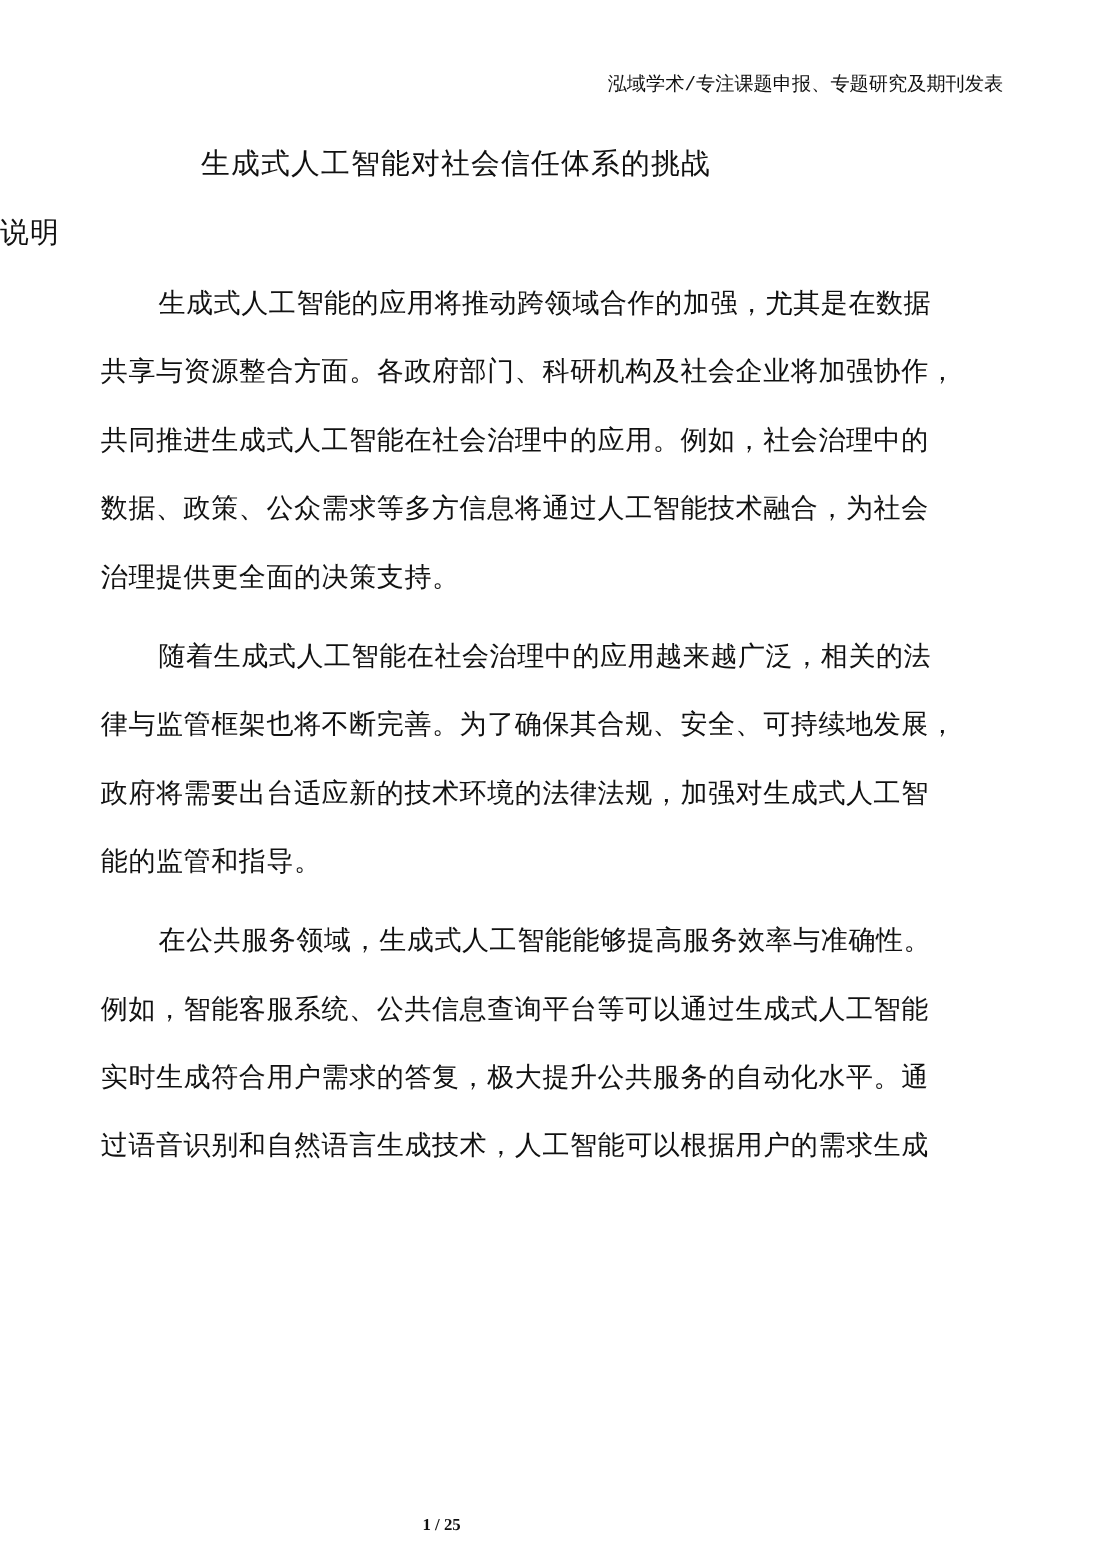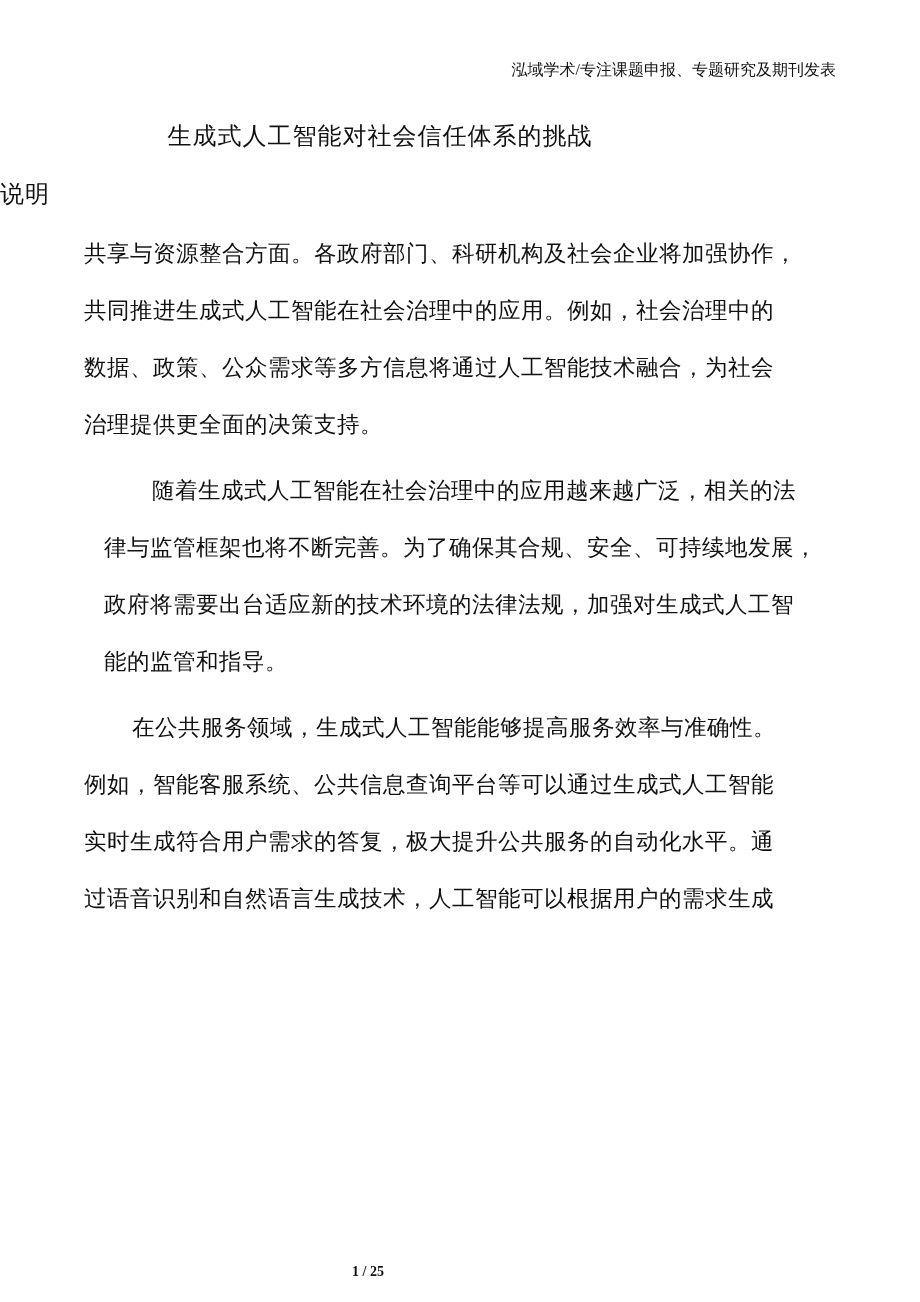--- a/index.html
+++ b/index.html
@@ -3,21 +3,21 @@
 <meta charset="utf-8">
 <style>
   html, body { margin: 0; padding: 0; }
   body {
     width: 920px; height: 1302px; background: #ffffff; position: relative;
     font-family: "DejaVu Serif", "Liberation Serif", serif; color: #111;
     overflow: hidden;
   }
   .header {
     position: absolute; right: 84px; top: 60px;
-    font-family: Liberation Serif, serif;
+    font-family: Liberation Mono, monospace;
     font-size: 16px; color: #111; letter-spacing: 0px;
   }
   .title {
     position: absolute; left: 0; width: 760px; top: 120px; text-align: center;
     font-size: 24px; letter-spacing: 1px;
   }
   .subtitle {
     position: absolute; left: 0; width: 920px; top: 178px; text-align: left;
     font-size: 24px; letter-spacing: 1px;
   }
@@ -38,26 +38,27 @@
 </head>
 <body>
 
 <div class="header">泓域学术/专注课题申报、专题研究及期刊发表</div>
 
 <div class="title">生成式人工智能对社会信任体系的挑战</div>
 <div class="subtitle">说明</div>
 
 <div class="body-text">
   <div class="para">
+    <span class="line indent">生成式人工智能的应用将推动跨领域合作的加强，尤其是在数据</span>
     <span class="line">共享与资源整合方面。各政府部门、科研机构及社会企业将加强协作，</span>
     <span class="line">共同推进生成式人工智能在社会治理中的应用。例如，社会治理中的</span>
     <span class="line">数据、政策、公众需求等多方信息将通过人工智能技术融合，为社会</span>
     <span class="line">治理提供更全面的决策支持。</span>
   </div>
-  <div class="para" style="margin-top:9px;margin-left:20px;">
+  <div class="para" style="margin-top:9px;">
     <span class="line indent">随着生成式人工智能在社会治理中的应用越来越广泛，相关的法</span>
     <span class="line">律与监管框架也将不断完善。为了确保其合规、安全、可持续地发展，</span>
     <span class="line">政府将需要出台适应新的技术环境的法律法规，加强对生成式人工智</span>
     <span class="line">能的监管和指导。</span>
   </div>
   <div class="para" style="margin-top:9px;">
     <span class="line indent">在公共服务领域，生成式人工智能能够提高服务效率与准确性。</span>
     <span class="line">例如，智能客服系统、公共信息查询平台等可以通过生成式人工智能</span>
     <span class="line">实时生成符合用户需求的答复，极大提升公共服务的自动化水平。通</span>
     <span class="line">过语音识别和自然语言生成技术，人工智能可以根据用户的需求生成</span>

